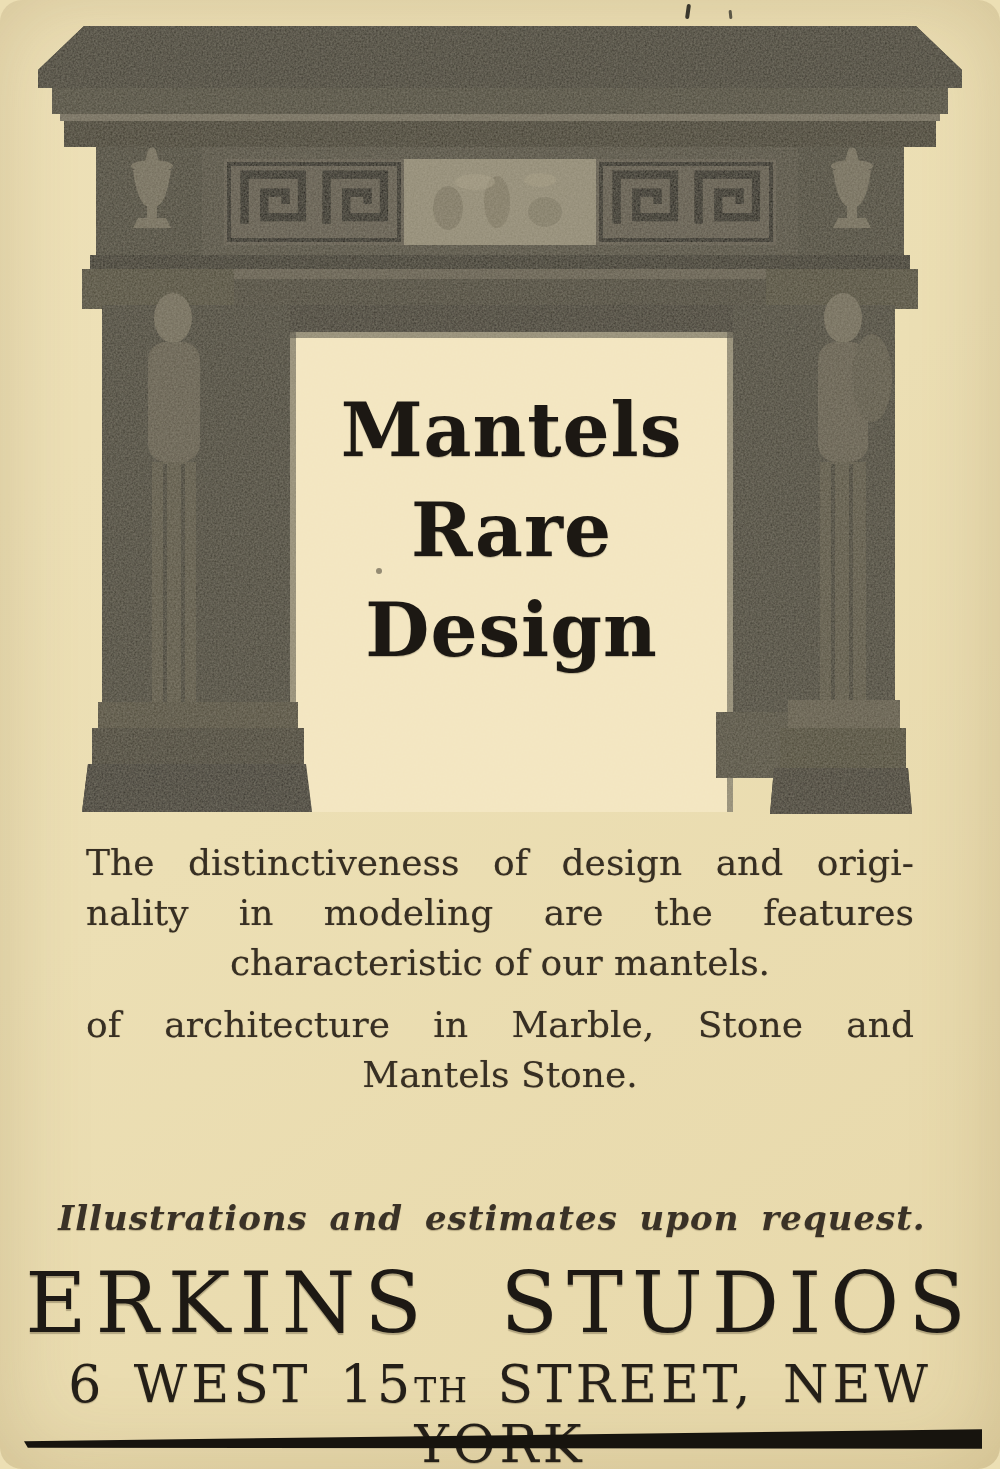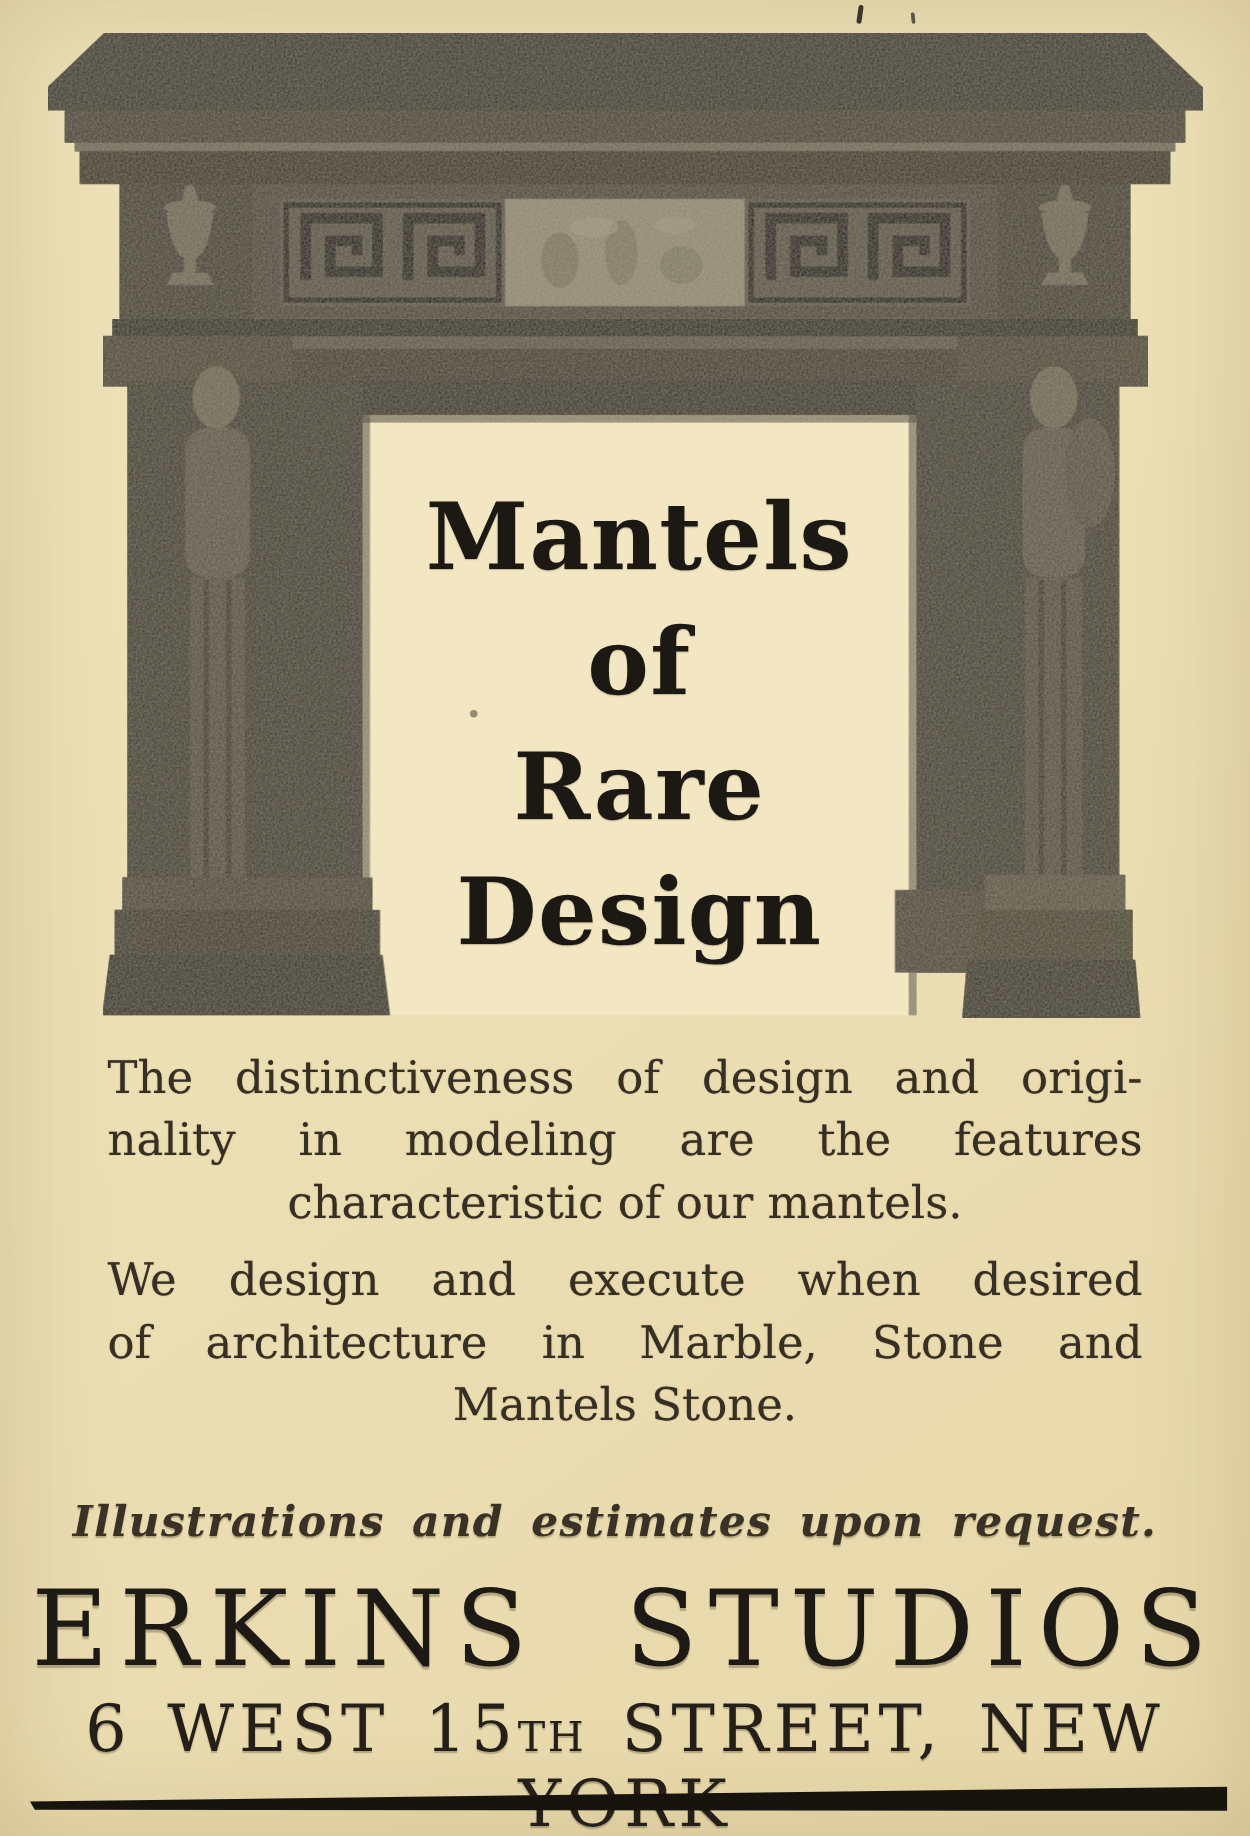--- a/index.html
+++ b/index.html
@@ -1,21 +1,21 @@
 <!DOCTYPE html>
 <html><head>
 <meta charset="utf-8">
 <style>
   html,body{margin:0;padding:0;}
   body{width:1000px;height:1469px;position:relative;overflow:hidden;
        font-family:"DejaVu Serif","Liberation Serif",serif;
        background:#ecdfb4;}
   .page{position:absolute;inset:0;
         background:linear-gradient(145deg,#eee1b8 0%,#ecdfb4 45%,#e7d8aa 100%);
-        box-shadow:inset 0 0 90px rgba(120,90,40,.22);}
+        box-shadow:inset 0 0 90px rgba(120,90,40,.22);border-radius:22px;}
   .photo-wrap{position:absolute;top:12px;left:0;width:1000px;height:804px;}
   .headline-overlay{position:absolute;top:380px;left:290px;width:443px;
         text-align:center;color:#1c1813;font-weight:bold;
         font-size:74px;line-height:100px;letter-spacing:1px;
         text-shadow:0 1px 1px rgba(40,30,10,.25);}
   .copy{position:absolute;top:826px;left:86px;width:828px;
         font-size:36px;line-height:50px;color:#372f23;
         text-shadow:0 0 1px rgba(70,55,30,.45);}
   .copy .para{margin:12px 0 8px 0;}
   .jline{text-align:justify;text-align-last:justify;}
@@ -150,37 +150,35 @@
           <rect x="788" y="688" width="112" height="30" fill="#5a5444"></rect>
           <rect x="780" y="716" width="126" height="42" fill="#464230"></rect>
           <polygon points="774,756 908,756 912,802 770,802" fill="#38342b"></polygon>
         </g>
       </g>
     </svg>
   </div>
 
   <div class="headline-overlay">
     <div>Mantels</div>
-    <div>of</div>
     <div>Rare</div>
     <div>Design</div>
   </div>
 
   <div class="speck sp1"></div>
   <div class="speck sp2"></div>
   <div class="speck sp3"></div>
 
   <div class="copy">
     <div class="para">
       <div class="jline">The distinctiveness of design and origi-</div>
       <div class="jline">nality in modeling are the features</div>
       <div class="lline">characteristic of our mantels.</div>
     </div>
     <div class="para">
-      <div class="jline">We design and execute when desired</div>
       <div class="jline">of architecture in Marble, Stone and</div>
       <div class="lline">Mantels Stone.</div>
     </div>
   </div>
 
   <div class="tagline">Illustrations and estimates upon request.</div>
 
   <div class="company">ERKINS STUDIOS</div>
 
   <div class="address"><span>6 WEST 15</span><span class="ord">TH</span><span> STREET, NEW YORK</span></div>

